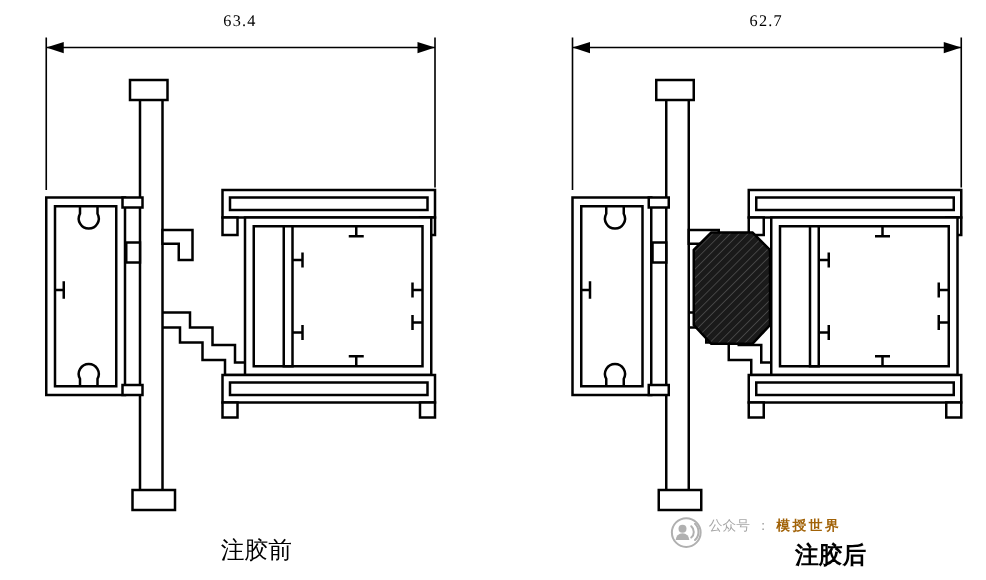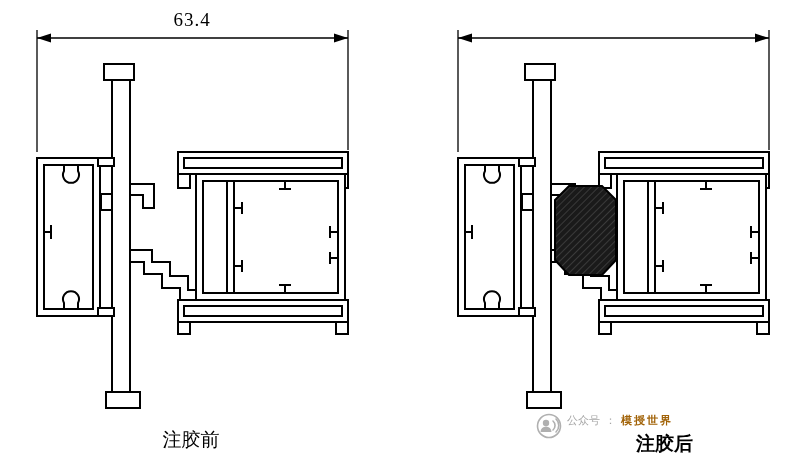--- a/index.html
+++ b/index.html
@@ -6,21 +6,21 @@
   #stage{
     position:relative;
     width:789px;height:464px;
     background:#ffffff;
     font-family:"Liberation Serif","DejaVu Serif",serif;
     overflow:hidden;
   }
   #drawing{position:absolute;left:0;top:0;}
   .dim-label{
     position:absolute;width:120px;text-align:center;
-    font-size:19px;color:#000;letter-spacing:1px;z-index:2;
+    font-size:13px;color:#000;letter-spacing:1px;z-index:2;
   }
   .caption{
     position:absolute;width:130px;text-align:center;
     font-size:19px;color:#000;z-index:3;
   }
   .caption.bold{font-weight:bold;}
   #watermark{
     position:absolute;left:536px;top:413px;height:30px;
     display:flex;gap:5px;z-index:1;
     font-family:Liberation Serif, serif;
@@ -102,22 +102,23 @@
 
     <g>
       <use href="#dims" x="421"></use>
       <use href="#prof" x="421"></use>
       <polygon points="555,200 569,186 602,186 616,200 616,260 602,275 569,275 555,260" fill="url(#glueHatch)" stroke="#000" stroke-width="2"></polygon>
     </g>
   </svg>
 
   <div class="dim-label" style="left:132px;top:9px;">63.4</div>
 
+  <div class="dim-label" style="left:553px;top:9px;">62.7</div>
 
-  <div class="caption" style="left:126px;top:427px;">注胶前</div>
+  <div class="caption" style="left:140px;top:427px;">注胶前</div>
 
   <div class="caption bold" style="left:563px;top:431px;text-align:right;">注胶后</div>
 
   <div id="watermark">
     <span style="display:inline-flex;">
       <svg width="26" height="26" viewBox="0 0 26 26" xmlns="http://www.w3.org/2000/svg">
         <circle cx="13" cy="13" r="11.5" fill="none" stroke="#b0b0b0" stroke-width="1.6"></circle>
         <circle cx="10" cy="10" r="3.2" fill="#b0b0b0"></circle>
         <path d="M4.5 19 a5.5 5.5 0 0 1 11 0 z" fill="#b0b0b0"></path>
         <path d="M17 8 a6 6 0 0 1 0 9" fill="none" stroke="#b0b0b0" stroke-width="1.6" stroke-linecap="round"></path>

